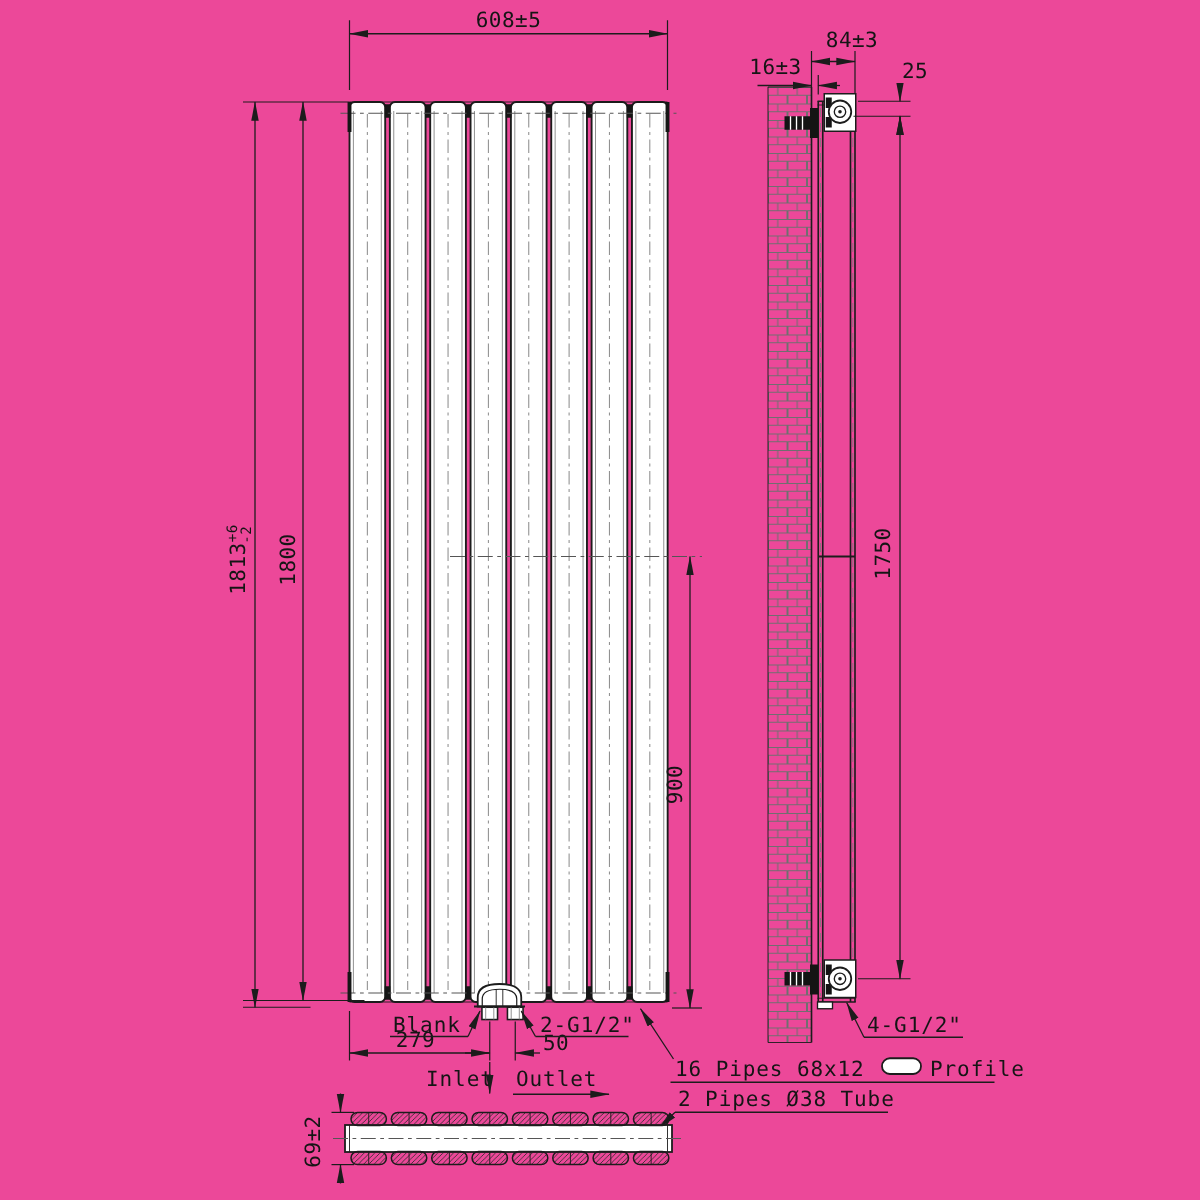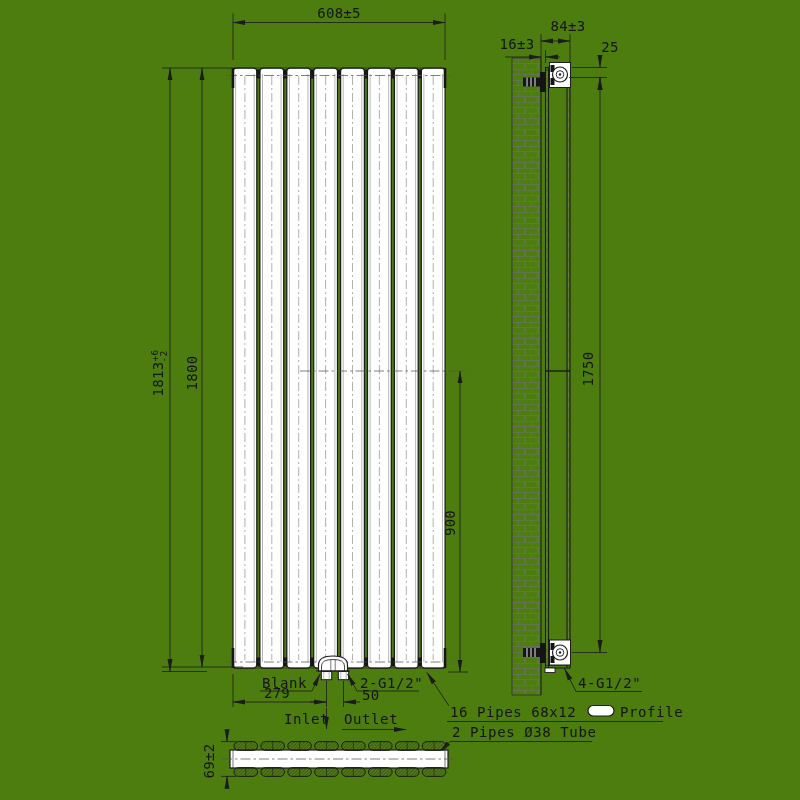--- a/index.html
+++ b/index.html
@@ -1,16 +1,16 @@
 <!DOCTYPE html>
 <html><head>
 <meta charset="utf-8">
 <style>
   html,body{margin:0;padding:0;background:#fff;}
-  #stage{position:relative;width:800px;height:800px;background:#4d7c0f;overflow:hidden;}
+  #stage{position:relative;width:800px;height:800px;background:#ec4899;overflow:hidden;}
   svg{display:block;}
   .s{stroke:#1c1c1c;fill:none;stroke-width:1.1;}
   .t6{stroke:#1c1c1c;fill:none;stroke-width:.6;}
   .inner{stroke:#7a7a7a;stroke-width:.55;fill:none;}
   .cline{stroke:#8f8f8f;stroke-width:.7;fill:none;stroke-dasharray:9 3 2 3;}
   .cdash{stroke:#555;stroke-width:.75;fill:none;stroke-dasharray:10 3 2.5 3;}
   .dim{stroke:#1c1c1c;stroke-width:.85;fill:none;}
   .ext{stroke:#1c1c1c;stroke-width:.8;fill:none;}
   .panel{fill:#fff;stroke:#1c1c1c;stroke-width:1.25;}
   .stub{fill:#161616;stroke:none;}

